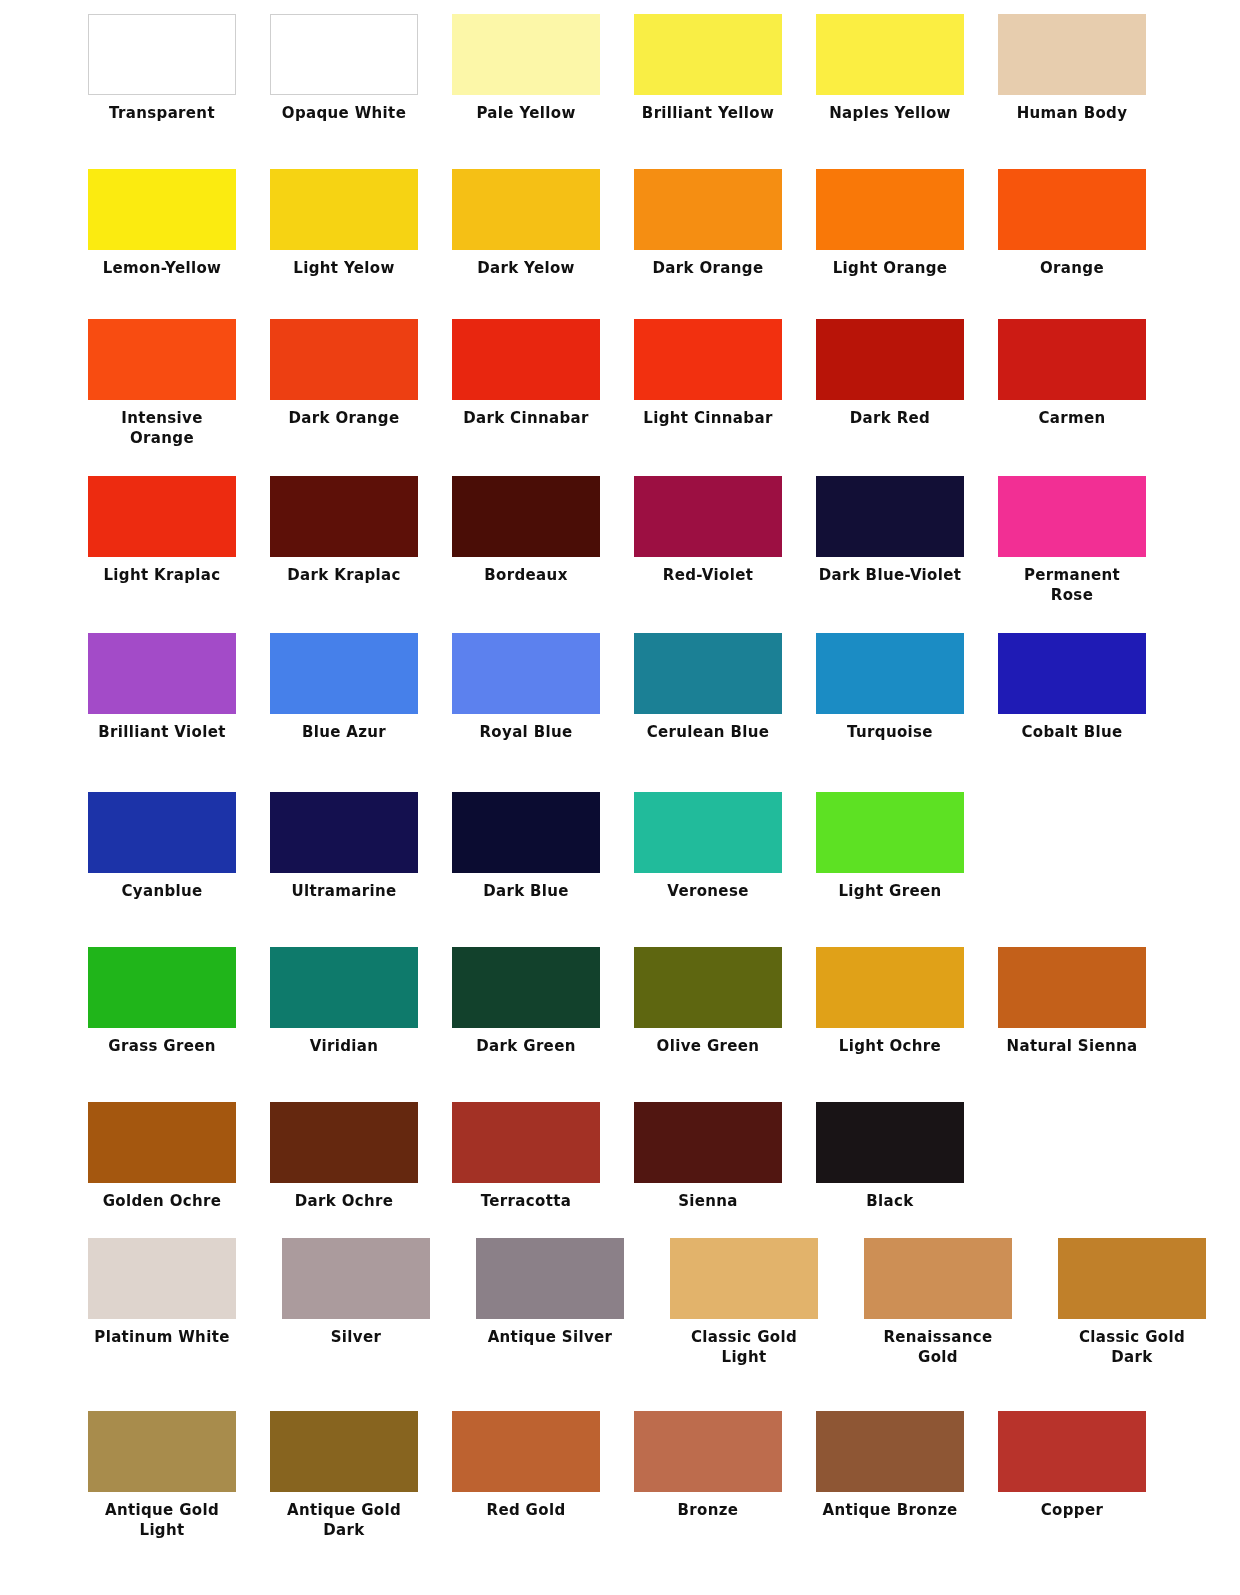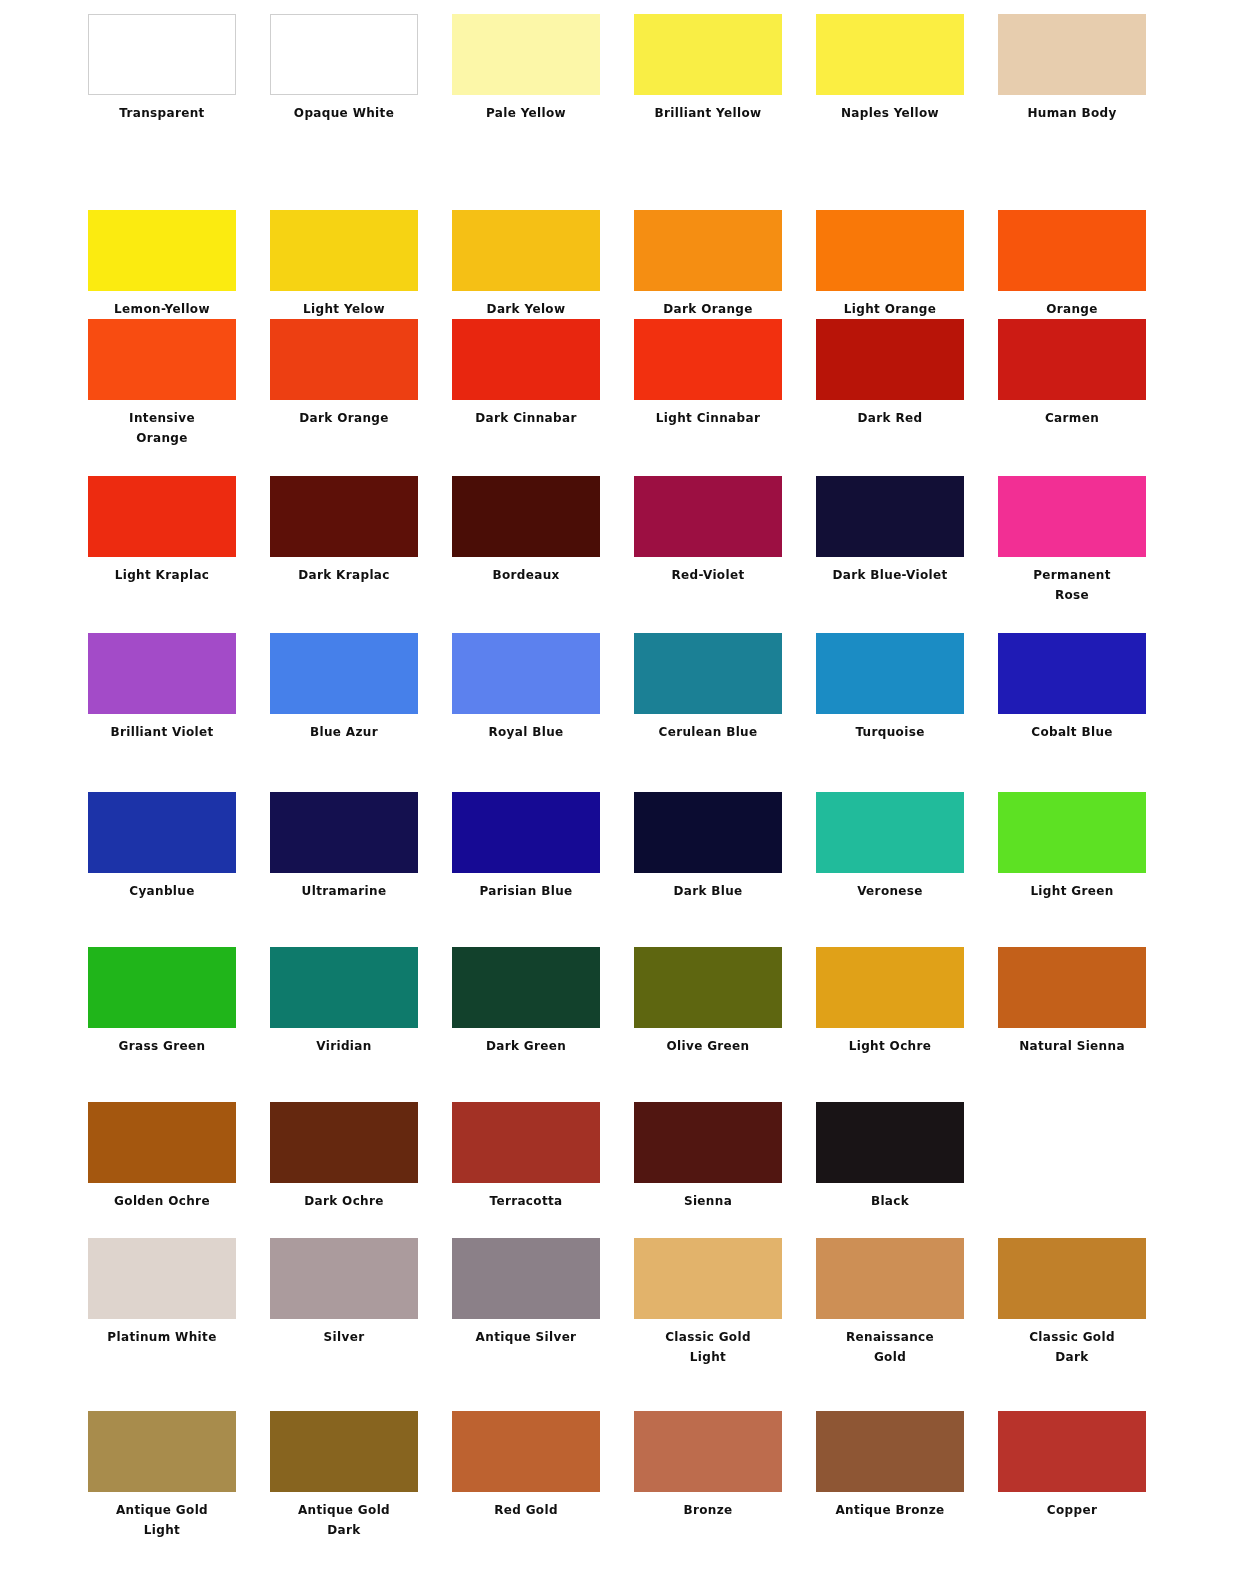--- a/index.html
+++ b/index.html
@@ -46,21 +46,21 @@
 
   .swatch-chip.bordered {
     border: 1px solid #cfcfcf;
     background: #ffffff;
   }
 
   .swatch-label {
     width: 148px;
     box-sizing: border-box;
     font-family: "DejaVu Sans", sans-serif;
-    font-size: 12px;
+    font-size: 15px;
     font-weight: bold;
     color: #101010;
     letter-spacing: 0.35px;
     line-height: 20px;
     padding-top: 8px;
     text-align: center;
     white-space: pre-line;
   }
 
   .swatch-label.multiline {
@@ -90,21 +90,21 @@
       </div>
       <div class="swatch-cell">
         <div class="swatch-chip" title="Naples Yellow" style="background: rgb(251, 238, 66);"></div>
         <div class="swatch-label">Naples Yellow</div>
       </div>
       <div class="swatch-cell">
         <div class="swatch-chip" title="Human Body" style="background: rgb(231, 205, 174);"></div>
         <div class="swatch-label">Human Body</div>
       </div>
     </div>
-    <div class="swatch-row" style="height: 150px; align-items: flex-end;">
+    <div class="swatch-row" style="height: 150px;">
       <div class="swatch-cell">
         <div class="swatch-chip" title="Lemon-Yellow" style="background: rgb(251, 235, 16);"></div>
         <div class="swatch-label">Lemon-Yellow</div>
       </div>
       <div class="swatch-cell">
         <div class="swatch-chip" title="Light Yelow" style="background: rgb(246, 211, 19);"></div>
         <div class="swatch-label">Light Yelow</div>
       </div>
       <div class="swatch-cell">
         <div class="swatch-chip" title="Dark Yelow" style="background: rgb(245, 192, 21);"></div>
@@ -206,24 +206,20 @@
     <div class="swatch-row" style="height: 155px;">
       <div class="swatch-cell">
         <div class="swatch-chip" title="Cyanblue" style="background: rgb(28, 51, 168);"></div>
         <div class="swatch-label">Cyanblue</div>
       </div>
       <div class="swatch-cell">
         <div class="swatch-chip" title="Ultramarine" style="background: rgb(20, 16, 79);"></div>
         <div class="swatch-label">Ultramarine</div>
       </div>
       <div class="swatch-cell">
-        <div class="swatch-chip" title="Parisian Blue" style="background: rgb(22, 10, 148);"></div>
-        <div class="swatch-label">Parisian Blue</div>
-      </div>
-      <div class="swatch-cell">
         <div class="swatch-chip" title="Dark Blue" style="background: rgb(11, 12, 49);"></div>
         <div class="swatch-label">Dark Blue</div>
       </div>
       <div class="swatch-cell">
         <div class="swatch-chip" title="Veronese" style="background: rgb(33, 187, 155);"></div>
         <div class="swatch-label">Veronese</div>
       </div>
       <div class="swatch-cell">
         <div class="swatch-chip" title="Light Green" style="background: rgb(93, 225, 35);"></div>
         <div class="swatch-label">Light Green</div>
@@ -270,21 +266,21 @@
       </div>
       <div class="swatch-cell">
         <div class="swatch-chip" title="Sienna" style="background: rgb(81, 22, 17);"></div>
         <div class="swatch-label">Sienna</div>
       </div>
       <div class="swatch-cell">
         <div class="swatch-chip" title="Black" style="background: rgb(25, 20, 22);"></div>
         <div class="swatch-label">Black</div>
       </div>
     </div>
-    <div class="swatch-row" style="height: 173px;">
+    <div class="swatch-row" style="height: 173px; gap: 12px;">
       <div class="swatch-cell">
         <div class="swatch-chip" title="Platinum White" style="background: rgb(222, 212, 205);"></div>
         <div class="swatch-label">Platinum White</div>
       </div>
       <div class="swatch-cell">
         <div class="swatch-chip" title="Silver" style="background: rgb(171, 155, 157);"></div>
         <div class="swatch-label">Silver</div>
       </div>
       <div class="swatch-cell">
         <div class="swatch-chip" title="Antique Silver" style="background: rgb(139, 128, 136);"></div>

